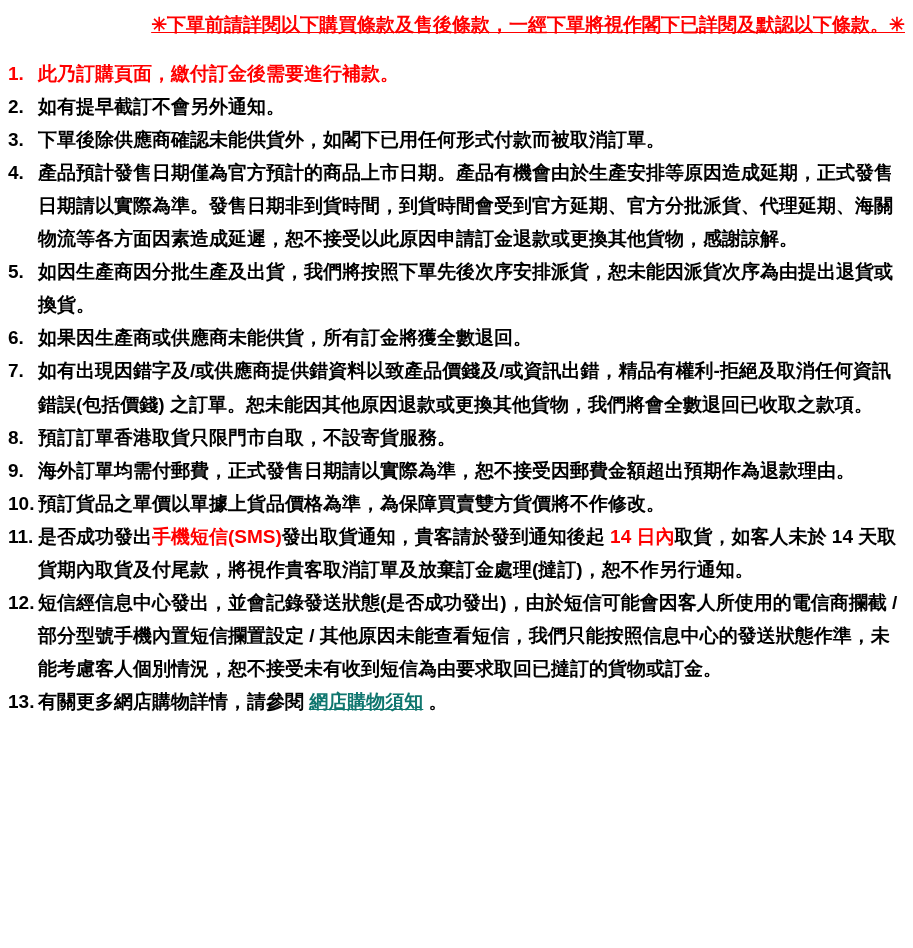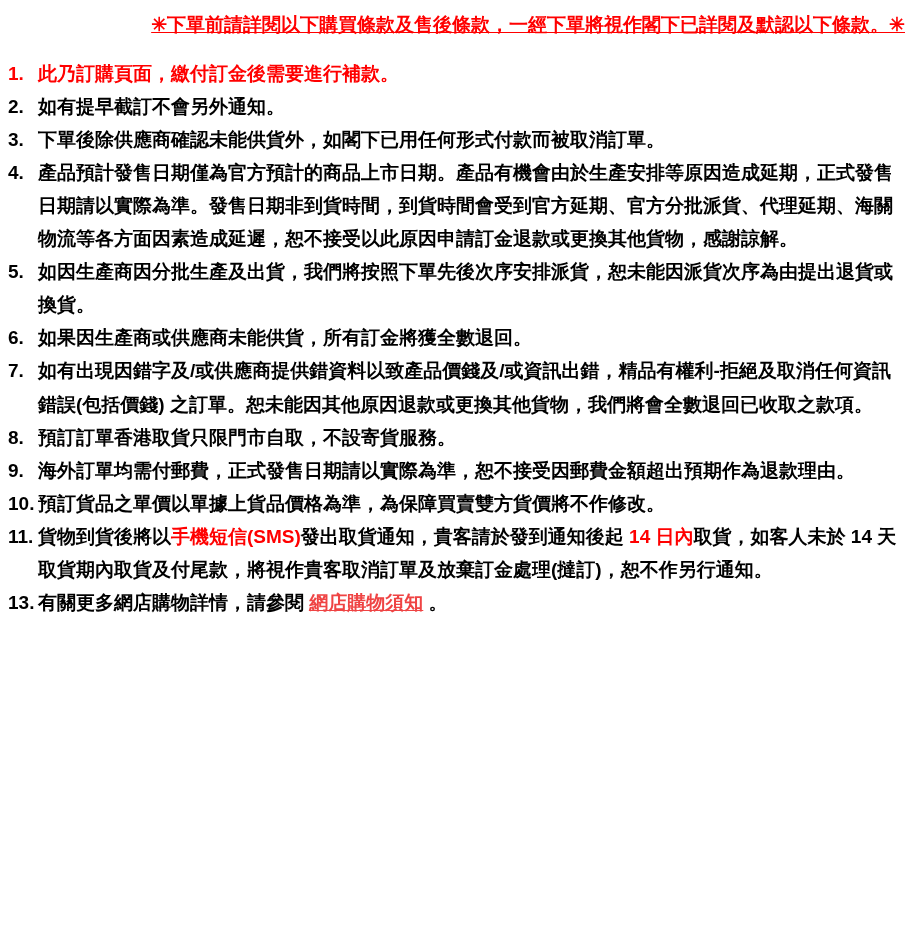--- a/index.html
+++ b/index.html
@@ -28,21 +28,21 @@
   }
   .terms-list { display: block; }
   .term-item { display: flex; align-items: flex-start; }
   .term-num {
     flex: 0 0 30px;
     width: 30px;
   }
   .term-body { flex: 1 1 auto; }
   .red { color: #ff0000; }
   .red-underline { color: #ff0000; }
-  .link { color: #ef4444; text-decoration: underline; cursor: pointer; }
+  .link { color: #0f766e; text-decoration: underline; cursor: pointer; }
 </style>
 </head>
 <body>
 
 <div class="page">
   <div class="notice">✳下單前請詳閱以下購買條款及售後條款，一經下單將視作閣下已詳閱及默認以下條款。✳</div>
 
 
   <div class="terms-list" id="terms-list">
       <div class="term-item red">
@@ -80,20 +80,24 @@
       <div class="term-item">
         <span class="term-num">9.</span>
         <span class="term-body"><span>海外訂單均需付郵費，正式發售日期請以實際為準，恕不接受因郵費金額超出預期作為退款理由。</span></span>
       </div>
       <div class="term-item">
         <span class="term-num">10.</span>
         <span class="term-body"><span>預訂貨品之單價以單據上貨品價格為準，為保障買賣雙方貨價將不作修改。</span></span>
       </div>
       <div class="term-item">
         <span class="term-num">11.</span>
-        <span class="term-body"><span>貨物到貨後將以</span><span class="red-underline">手機短信(SMS)</span><span>發出取貨通知，貴客請於發到通知後起 </span><span class="red-underline">14 日內</span><span>取貨，如客人未於 14 天取貨期內取貨及付尾款，將視作貴客取消訂單及放棄訂金處理(撻訂)，恕不作另行通知。</span></span>
+        <span class="term-body"><span>是否成功發出</span><span class="red-underline">手機短信(SMS)</span><span>發出取貨通知，貴客請於發到通知後起 </span><span class="red-underline">14 日內</span><span>取貨，如客人未於 14 天取貨期內取貨及付尾款，將視作貴客取消訂單及放棄訂金處理(撻訂)，恕不作另行通知。</span></span>
+      </div>
+      <div class="term-item">
+        <span class="term-num">12.</span>
+        <span class="term-body"><span>短信經信息中心發出，並會記錄發送狀態(是否成功發出)，由於短信可能會因客人所使用的電信商攔截 / 部分型號手機內置短信攔置設定 / 其他原因未能查看短信，我們只能按照信息中心的發送狀態作準，未能考慮客人個別情況，恕不接受未有收到短信為由要求取回已撻訂的貨物或訂金。</span></span>
       </div>
       <div class="term-item">
         <span class="term-num">13.</span>
         <span class="term-body"><span>有關更多網店購物詳情，請參閱 </span><span class="link">網店購物須知</span><span> 。</span></span>
       </div>
     </div>
 </div>
 
 </body></html>

